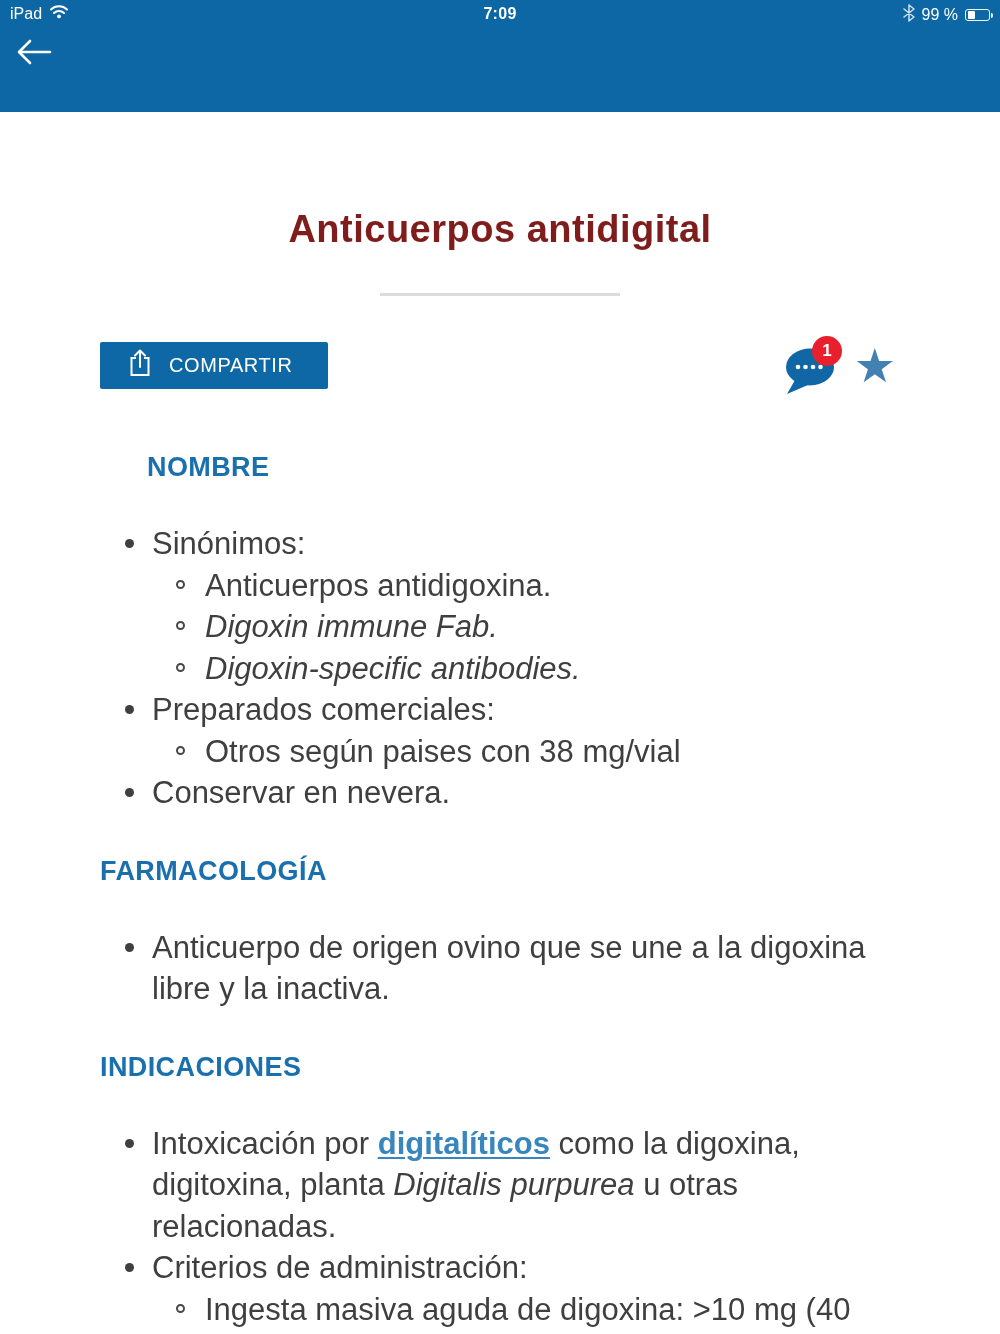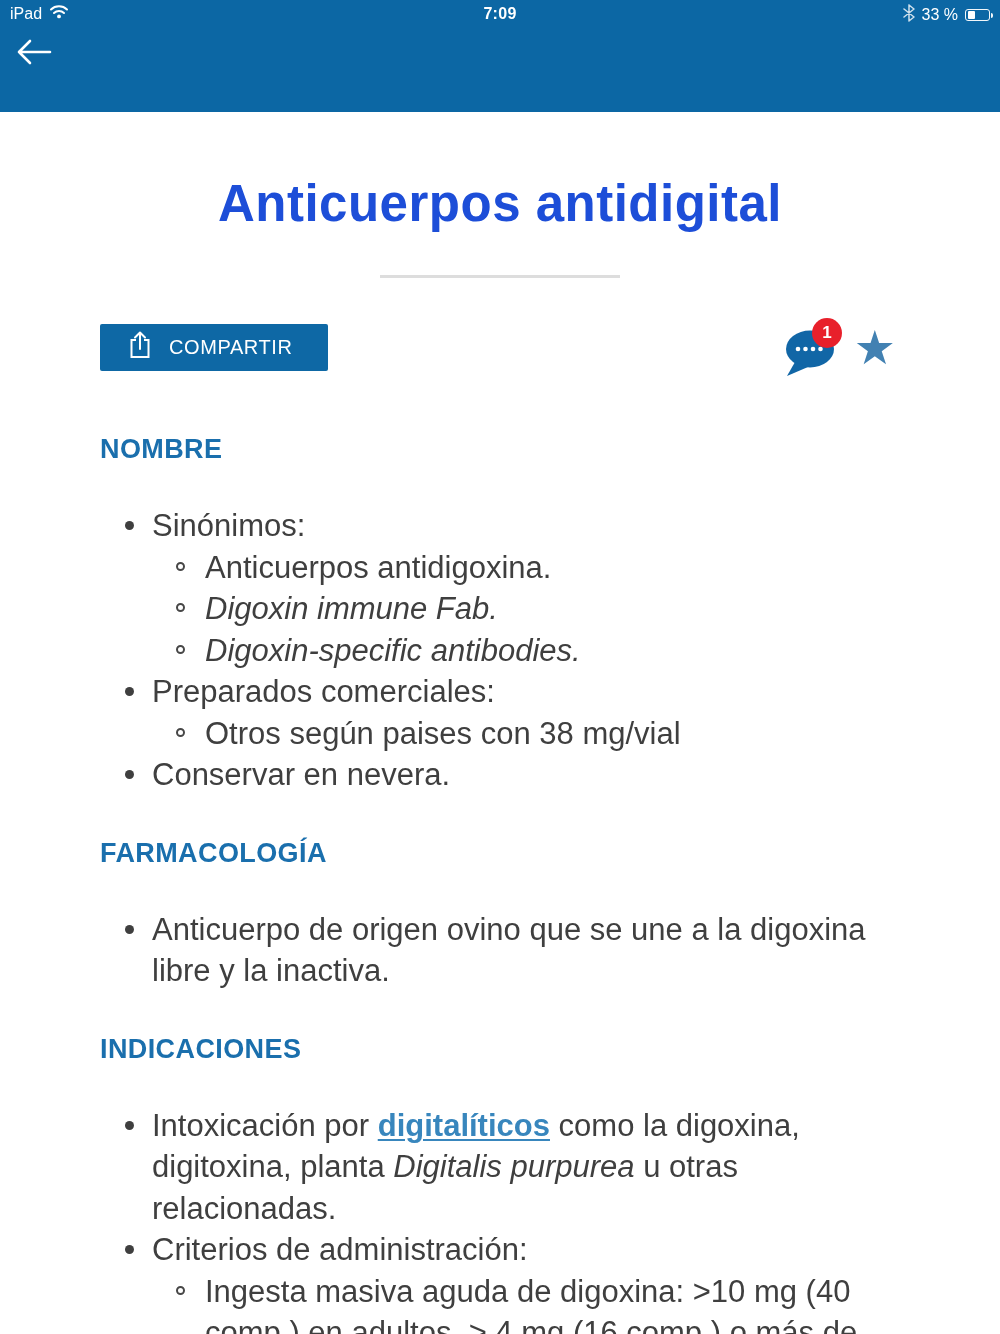--- a/index.html
+++ b/index.html
@@ -21,22 +21,22 @@
   .status-center { position: absolute; left: 0; right: 0; top: 5px; text-align: center; font-weight: 700; letter-spacing: .3px; }
   .status-right { position: absolute; right: 10px; top: 4px; display: flex; align-items: center; gap: 7px; }
   .battery { width: 25px; height: 12.5px; border: 1px solid rgba(255,255,255,.95); border-radius: 3px; position: relative; }
   .battery .fill { position: absolute; left: 1.5px; top: 1.5px; bottom: 1.5px; width: 7px; background: #fff; border-radius: 1px; }
   .battery::after { content: ""; position: absolute; right: -4px; top: 3px; width: 2.5px; height: 5.5px; background: rgba(255,255,255,.95); border-radius: 0 2px 2px 0; }
   .back-btn { position: absolute; left: 12px; top: 34px; background: none; border: none; padding: 2px; cursor: pointer; }
 
   
   .content { padding: 0 100px; }
   .page-title {
-    margin: 62px 0 0; text-align: center;
-    font-size: 51px; font-weight: 700; color: #1d4ed8; letter-spacing: .5px;
+    margin: 96px 0 0; text-align: center;
+    font-size: 38px; font-weight: 700; color: #7f1d1d; letter-spacing: .5px;
   }
   .divider { width: 240px; height: 3px; background: #dddddd; margin: 42px auto 0; }
 
   .toolbar { margin-top: 44px; display: flex; justify-content: space-between; align-items: center; height: 50px; }
   .share-btn {
     display: flex; align-items: center; gap: 17px;
     width: 228px; height: 47px; padding: 0 11px 0 28px;
     background: #0e68a5; color: #fff; border: none; border-radius: 2px;
     font-family: inherit; font-size: 20px; letter-spacing: .6px; cursor: pointer;
   }
@@ -50,21 +50,21 @@
     font-size: 17px; font-weight: 700;
   }
   .star-btn { background: none; border: none; padding: 0; cursor: pointer; }
   .star-glyph { font-size: 47px; line-height: 1; color: #4281b2; font-family: "DejaVu Sans", sans-serif; }
 
   
   .sections .section-heading {
     margin: 42px 0 0; font-size: 27px; font-weight: 700;
     color: #1a6fad; letter-spacing: .4px;
   }
-  .sections .section-heading:first-child { margin-top: 62px; }
+  .sections .section-heading:first-child { margin-top: 62px; margin-left: 47px; }
   .bullet-list {
     list-style: none; margin: 40px 0 0; padding: 0;
     font-size: 31px; line-height: 41.5px; color: #3f3f3f;
   }
   .li { position: relative; padding-left: 52px; }
   .li.sub { padding-left: 105px; }
   .marker { position: absolute; border-radius: 50%; }
   .marker.dot { left: 25px; top: 16px; width: 9px; height: 9px; background: #3f3f3f; }
   .marker.ring { left: 76px; top: 15px; width: 9px; height: 9px; border: 2px solid #474747; background: transparent; }
   .italic { font-style: italic; }
@@ -90,21 +90,21 @@
           </svg>
         </span>
       </div>
       <div class="status-center">7:09</div>
       <div class="status-right">
         <span>
           <svg width="12" height="18" viewBox="0 0 12 18">
             <path d="M6 1 L6 17 M6 1 L11 5 L1 13 M6 17 L11 13 L1 5" stroke="rgba(255,255,255,0.8)" stroke-width="1.5" fill="none" stroke-linejoin="round" stroke-linecap="round"></path>
           </svg>
         </span>
-        <span>33 %</span>
+        <span>99 %</span>
         <span class="battery">
             <span class="fill"></span>
           </span>
       </div>
     </div>
     <button class="back-btn">
       <span>
         <svg width="40" height="32" viewBox="0 0 40 32">
           <path d="M36 16 H5 M16 5 L5 16 L16 27" stroke="#fff" stroke-width="2.6" fill="none" stroke-linecap="round" stroke-linejoin="round"></path>
         </svg>

